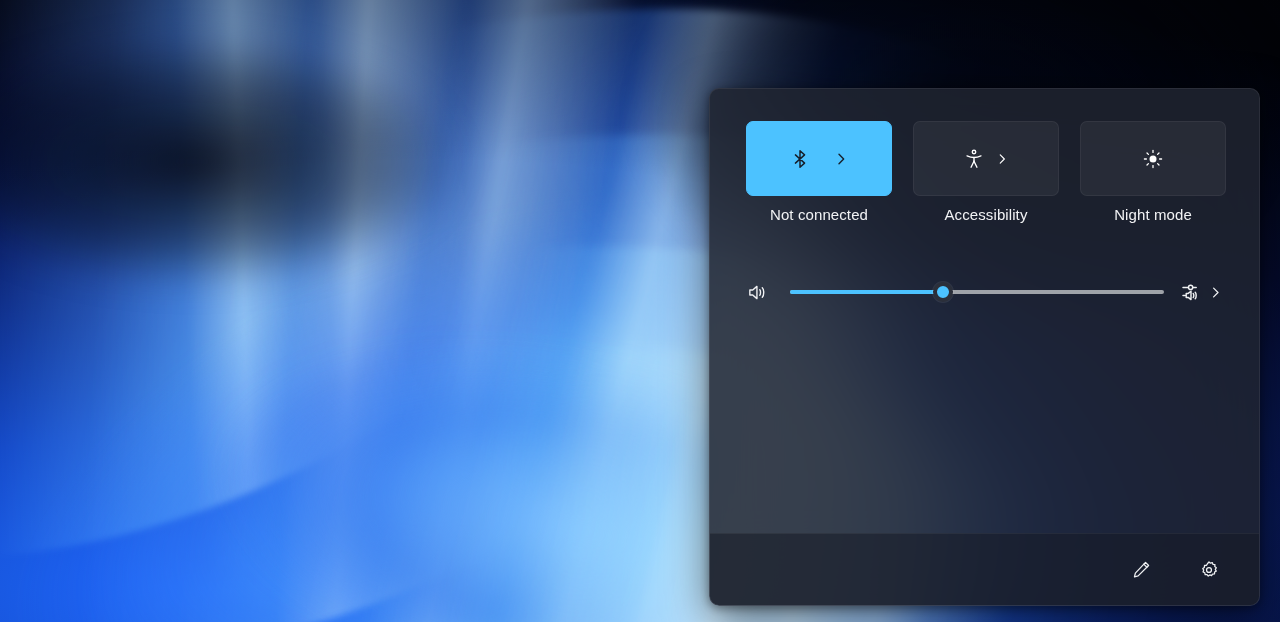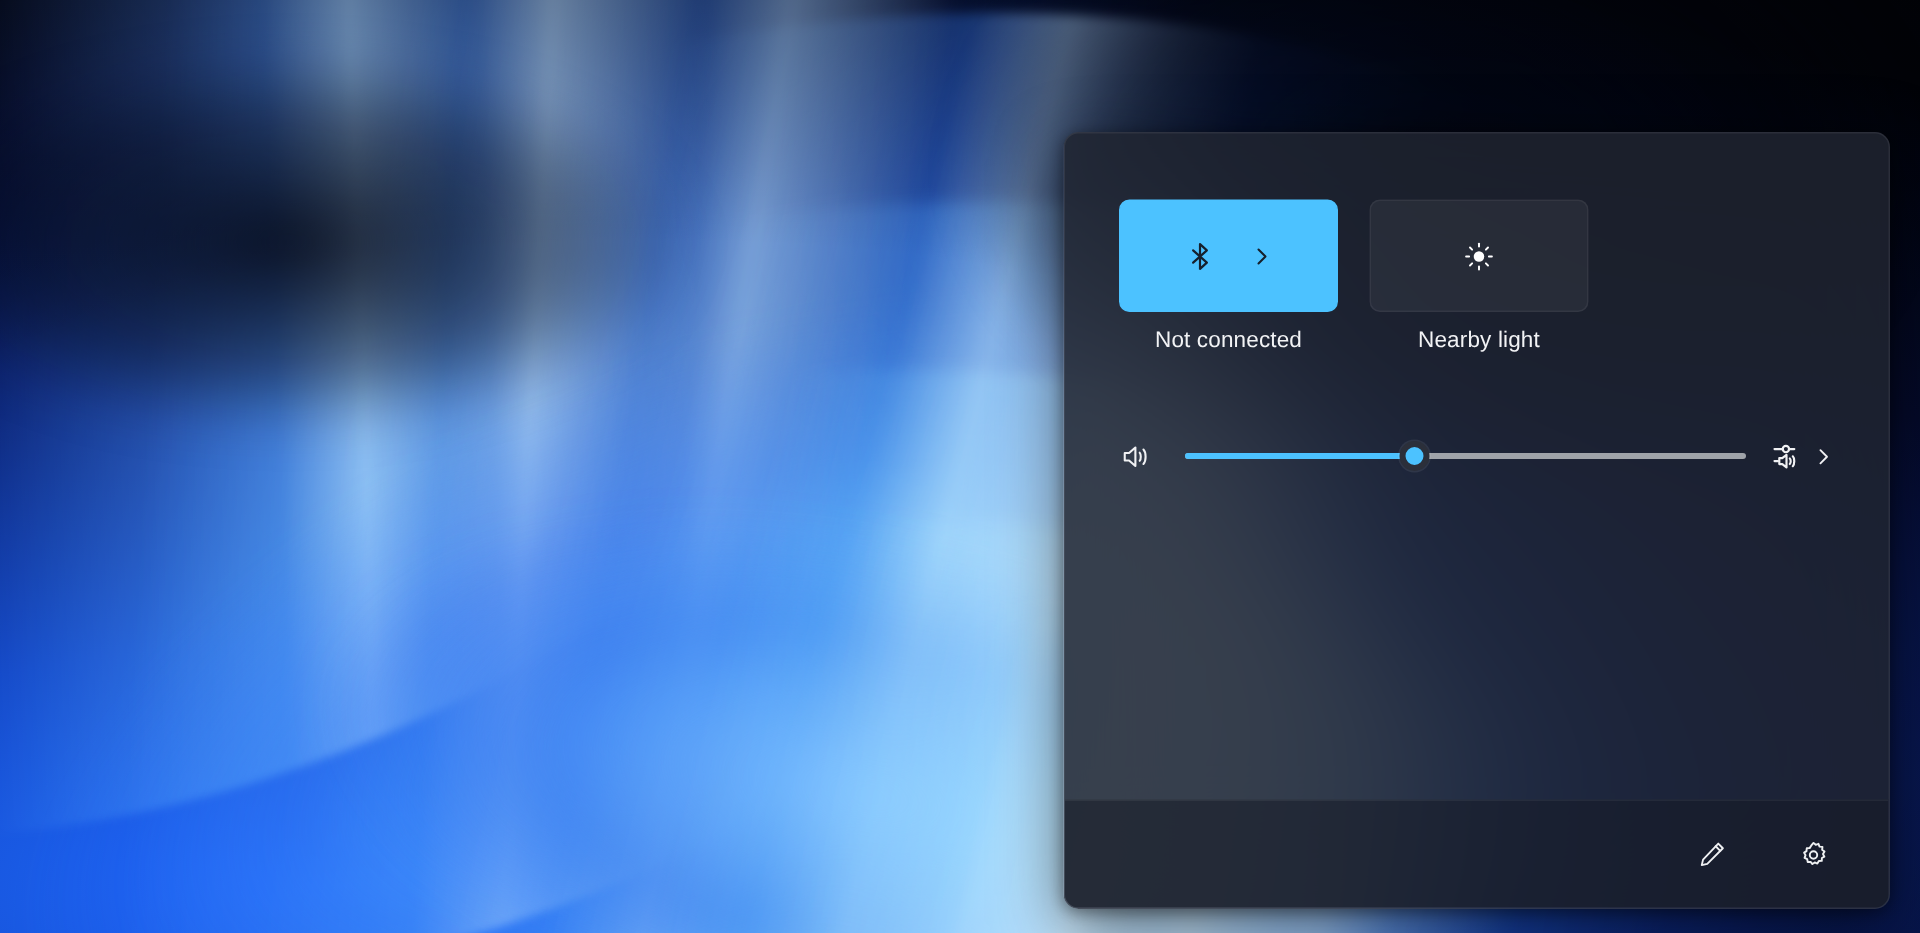--- a/index.html
+++ b/index.html
@@ -82,21 +82,21 @@
   .quick-settings {
     position:absolute; left:709px; top:88px; width:551px; height:518px;
     background:rgba(32,36,48,0.86);
     border:1px solid rgba(255,255,255,0.07);
     border-radius:10px;
     box-shadow:0 14px 44px rgba(0,0,0,0.55), 0 2px 10px rgba(0,0,0,0.4);
     backdrop-filter:blur(40px);
     overflow:hidden;
     display:flex; flex-direction:column;
   }
-  .qs-body { padding:44px 36px 0 36px; flex:1; }
+  .qs-body { padding:32px 36px 0 36px; flex:1; }
 
   .tiles-grid {
     display:grid;
     grid-template-columns:repeat(3, 146px);
     column-gap:21px;
     row-gap:12px;
   }
   .tile-cell { width:146px; }
   .tile {
     width:146px; height:75px;
@@ -208,40 +208,61 @@
                 <path d="M9 5 L16 12 L9 19"></path>
               </svg>
             </span>
           </div>
         </div>
         <div class="tile-label">Not connected</div>
       </div>
 
 
 
+      <div class="tile-cell">
+        <div class="tile">
+          <div class="tile-inner with-chev" style="gap:10px;">
+            <span class="tile-icon">
+              <svg width="22" height="22" viewBox="0 0 24 24" fill="none" stroke="currentColor" stroke-width="1.5" stroke-linecap="round" stroke-linejoin="round">
+                <circle cx="12" cy="4.4" r="1.9"></circle>
+                <path d="M4.4 8.6 C7.2 9.8 9.4 10.3 12 10.3 C14.6 10.3 16.8 9.8 19.6 8.6"></path>
+                <path d="M12 10.3 V14.4"></path>
+                <path d="M12 14.4 L8.8 21"></path>
+                <path d="M12 14.4 L15.2 21"></path>
+              </svg>
+            </span>
+            <span class="tile-chev">
+              <svg width="14" height="14" viewBox="0 0 24 24" fill="none" stroke="currentColor" stroke-width="2" stroke-linecap="round" stroke-linejoin="round">
+                <path d="M9 5 L16 12 L9 19"></path>
+              </svg>
+            </span>
+          </div>
+        </div>
+        <div class="tile-label">Accessibility</div>
+      </div>
 
       <div class="tile-cell">
         <div class="tile">
           <div class="tile-inner">
             <span class="tile-icon">
               <svg width="24" height="24" viewBox="0 0 24 24" fill="none" stroke="currentColor" stroke-width="1.3" stroke-linecap="round">
                 <circle cx="12" cy="12" r="3.5" fill="currentColor" stroke="none"></circle>
                 <path d="M12 3.4 V5.4"></path>
                 <path d="M12 18.6 V20.6"></path>
                 <path d="M3.4 12 H5.4"></path>
                 <path d="M18.6 12 H20.6"></path>
                 <path d="M6 6 L7.4 7.4"></path>
                 <path d="M16.6 16.6 L18 18"></path>
                 <path d="M18 6 L16.6 7.4"></path>
                 <path d="M7.4 16.6 L6 18"></path>
               </svg>
             </span>
           </div>
         </div>
-        <div class="tile-label">Nearby light</div>
+        <div class="tile-label">Night mode</div>
       </div>
 
 
     </div>
 
     <div class="volume-row">
 
       <span class="vol-icon">
         <svg width="23" height="23" viewBox="0 0 24 24" fill="none" stroke="currentColor" stroke-width="1.45" stroke-linecap="round" stroke-linejoin="round">
           <path d="M4 9.4 H7 L11.4 5.6 V18.4 L7 14.6 H4 Z"></path>

